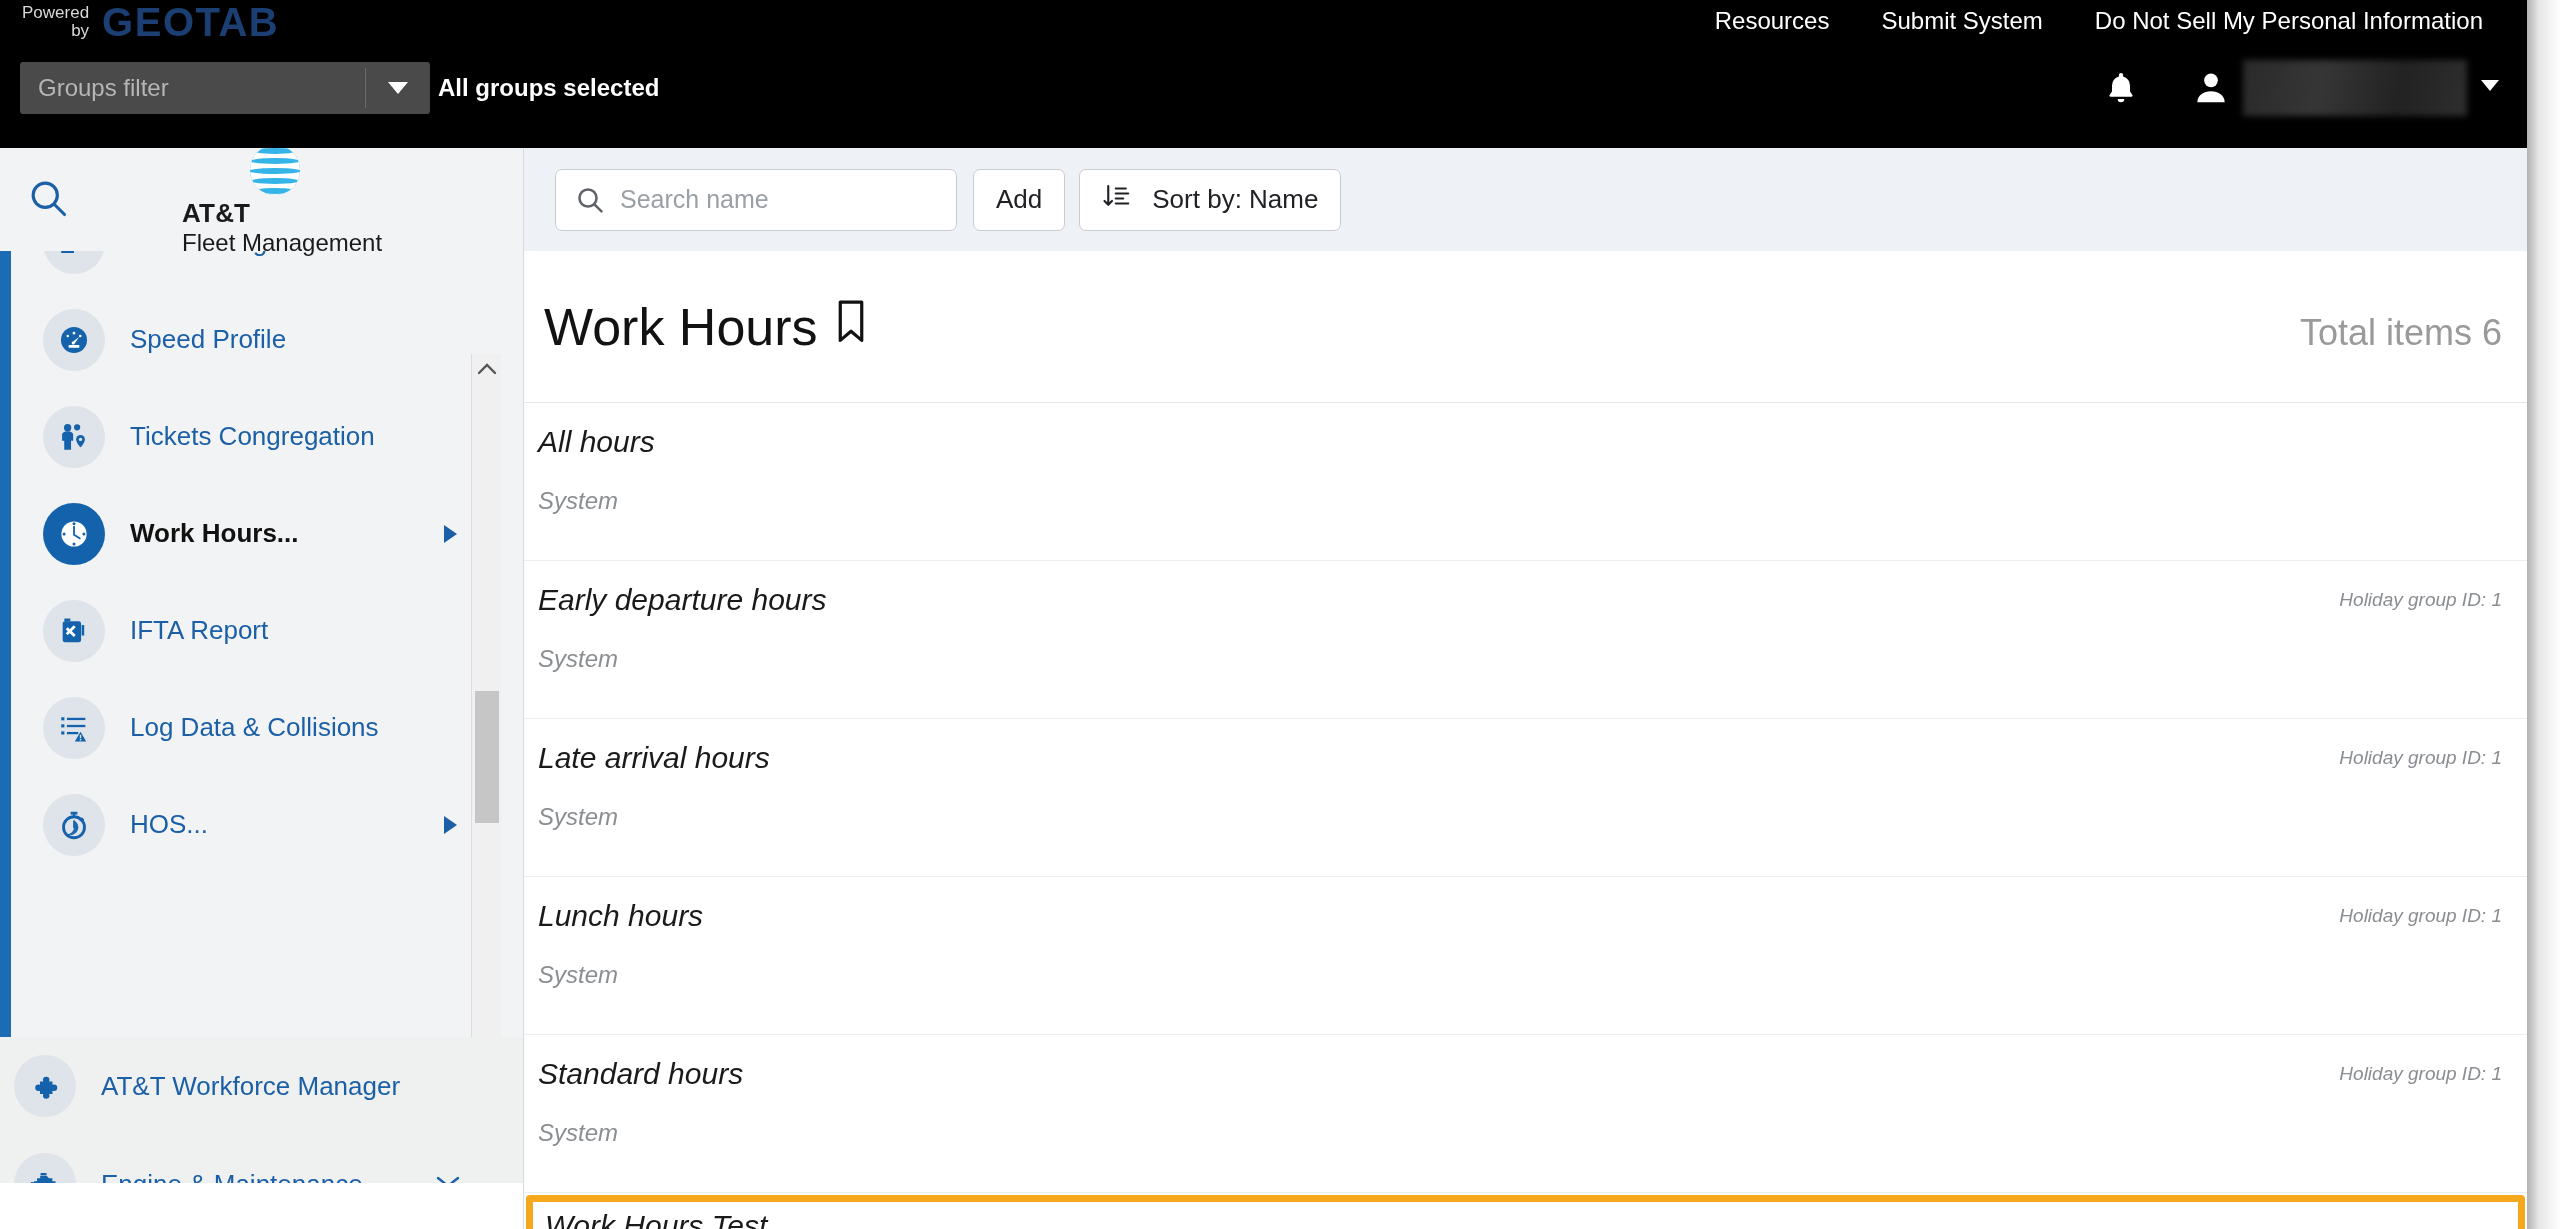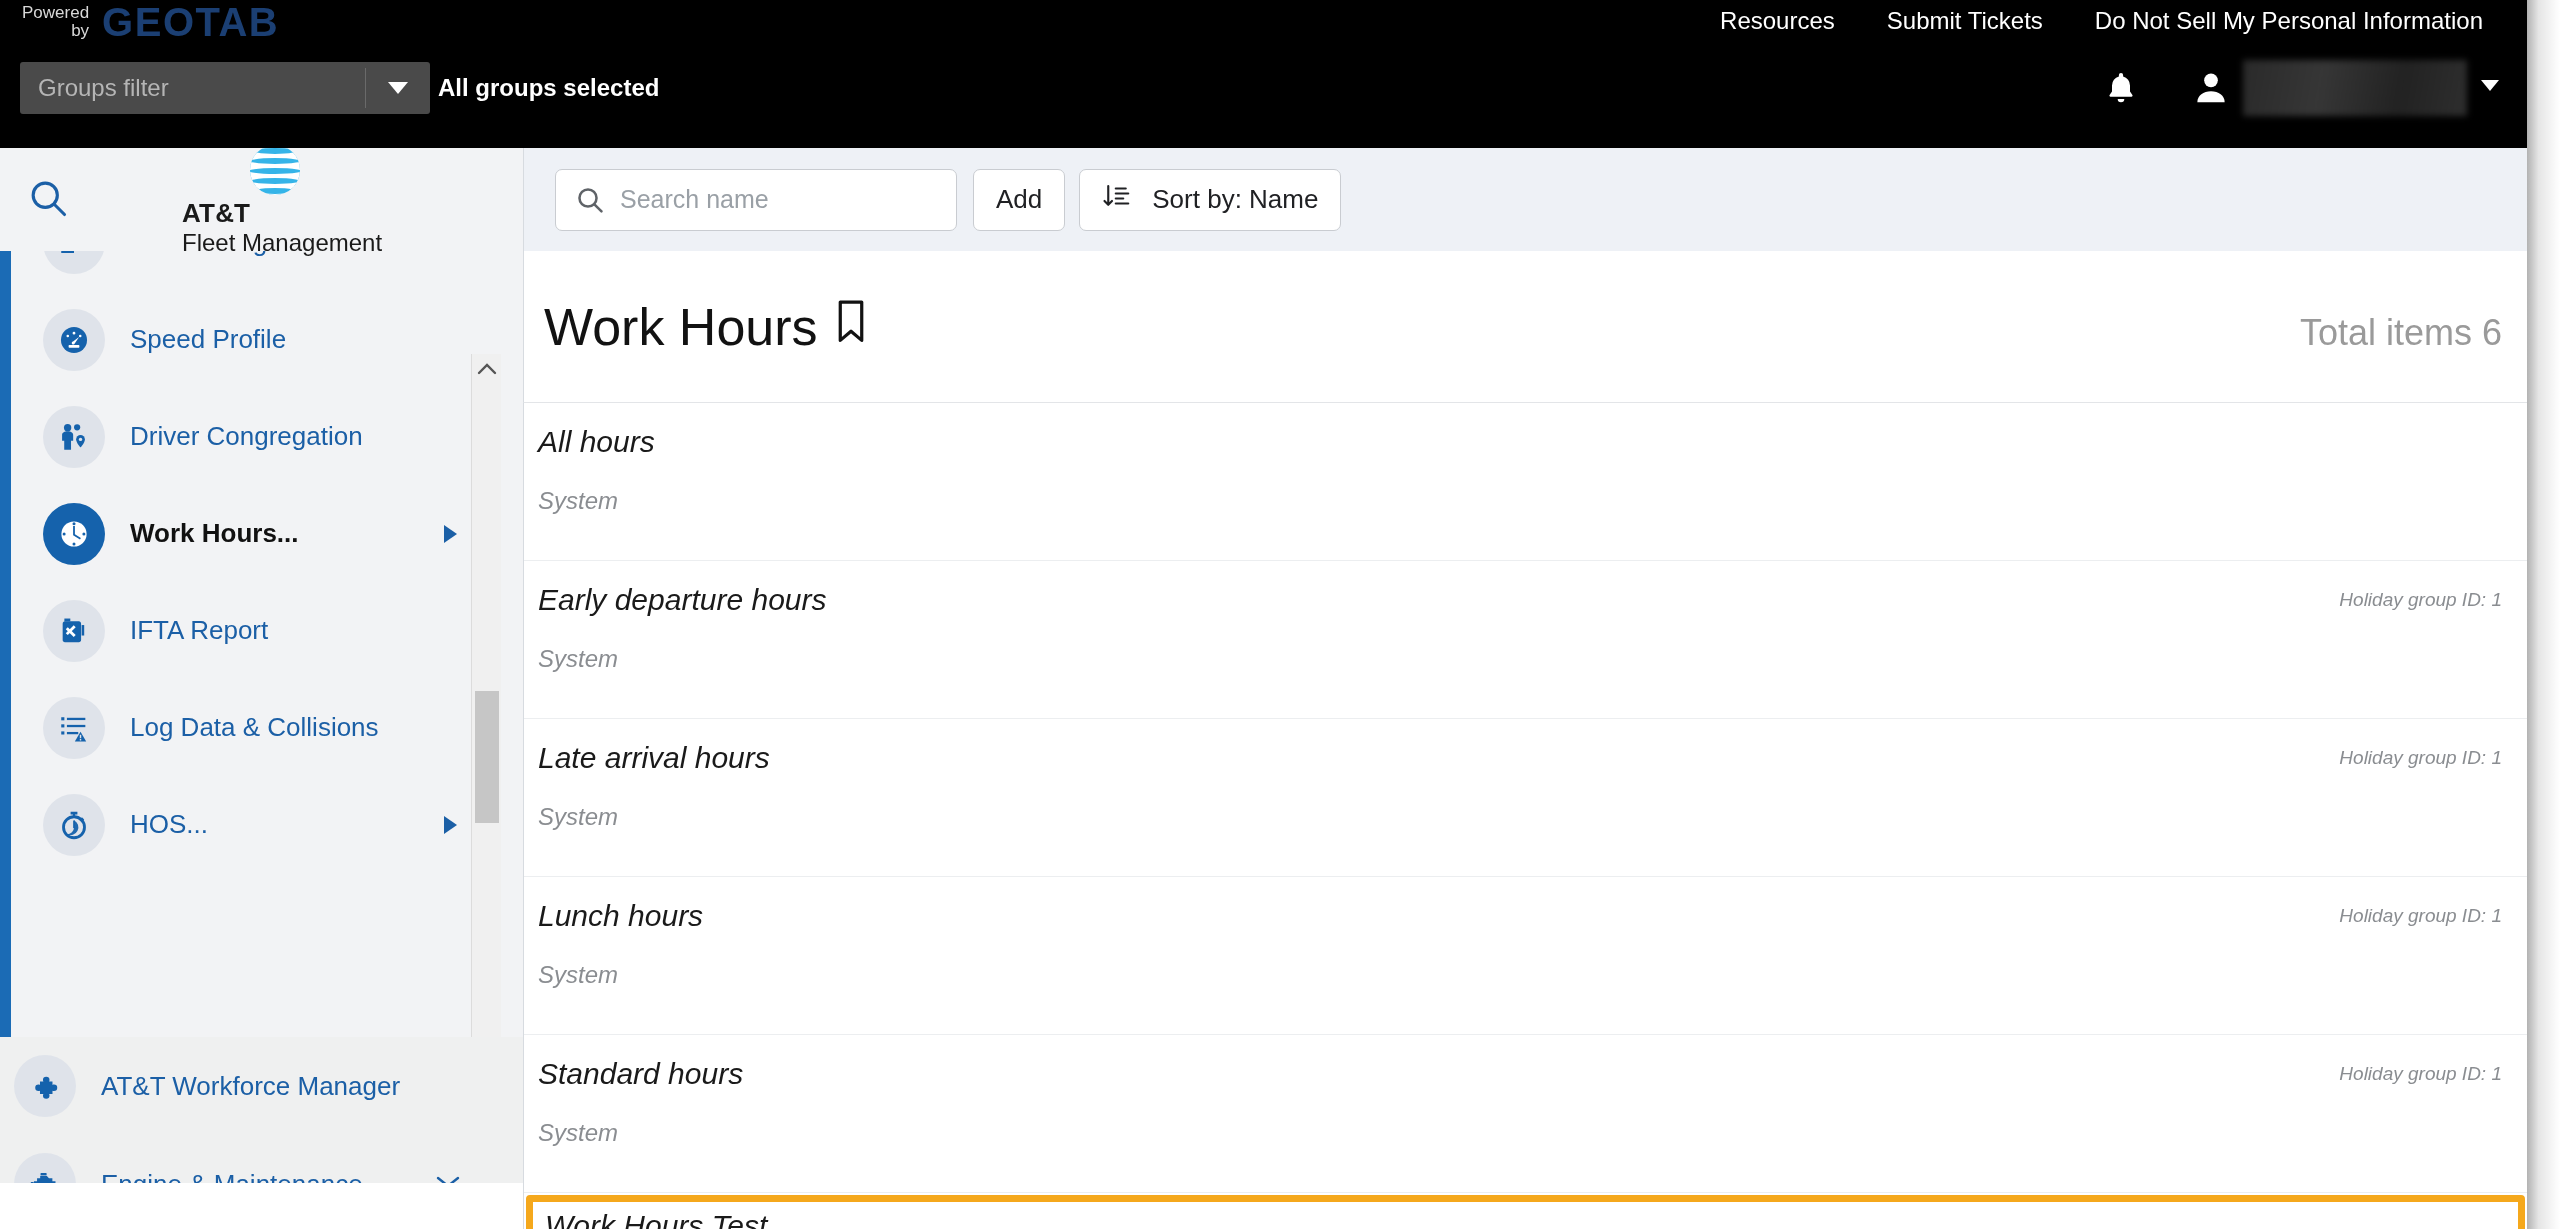--- a/index.html
+++ b/index.html
@@ -293,21 +293,21 @@
   <div class="powered-wrap">
     <div class="powered-by">
       <div>Powered</div>
       <div>by</div>
     </div>
     <div class="geotab-logo">GEOTAB</div>
   </div>
 
   <div class="top-links">
     <a href="#">Resources</a>
-    <a href="#">Submit Tickets</a>
+    <a href="#">Submit System</a>
     <a href="#">Do Not Sell My Personal Information</a>
   </div>
 
   <div class="groups-filter">
     <div class="gf-text">Groups filter</div>
     <div class="gf-divider"></div>
     <div class="gf-arrow">
       <span class="caret-down"></span>
     </div>
   </div>
@@ -397,21 +397,21 @@
       <div class="nav-item">
         <span class="ic-circle">
           <svg width="34" height="34" viewBox="0 0 24 24">
             <circle cx="7.5" cy="5.4" r="2.6" fill="#1562ac"></circle>
             <circle cx="14.2" cy="5.2" r="2.2" fill="#1562ac"></circle>
             <path fill="#1562ac" d="M3.6 10.4c0-1.5 1.8-2.4 3.9-2.4s3.9.9 3.9 2.4v4.2H9.9V21H5.1v-6.4H3.6z"></path>
             <path fill="#1562ac" d="M16.6 10.6a3.1 3.1 0 0 0-3.1 3.1c0 2.3 3.1 5.6 3.1 5.6s3.1-3.3 3.1-5.6a3.1 3.1 0 0 0-3.1-3.1z"></path>
             <circle cx="16.6" cy="13.7" r="1.2" fill="#dfe3ea"></circle>
           </svg>
         </span>
-        <span class="nav-label">Driver Congregation</span>
+        <span class="nav-label">Tickets Congregation</span>
       </div>
 
       <div class="nav-item active">
         <span class="ic-circle">
           <svg width="36" height="36" viewBox="0 0 24 24">
             <circle cx="12" cy="12" r="8.4" fill="#ffffff"></circle>
             <path fill="#1562ac" d="M12.6 6.6h-1.2v6.2l4.6 2.8.6-1-4-2.4z"></path>
             <circle cx="12" cy="5.2" r="1" fill="#1562ac"></circle>
             <circle cx="18.6" cy="12" r="1" fill="#1562ac"></circle>
             <circle cx="12" cy="18.6" r="1" fill="#1562ac"></circle>

